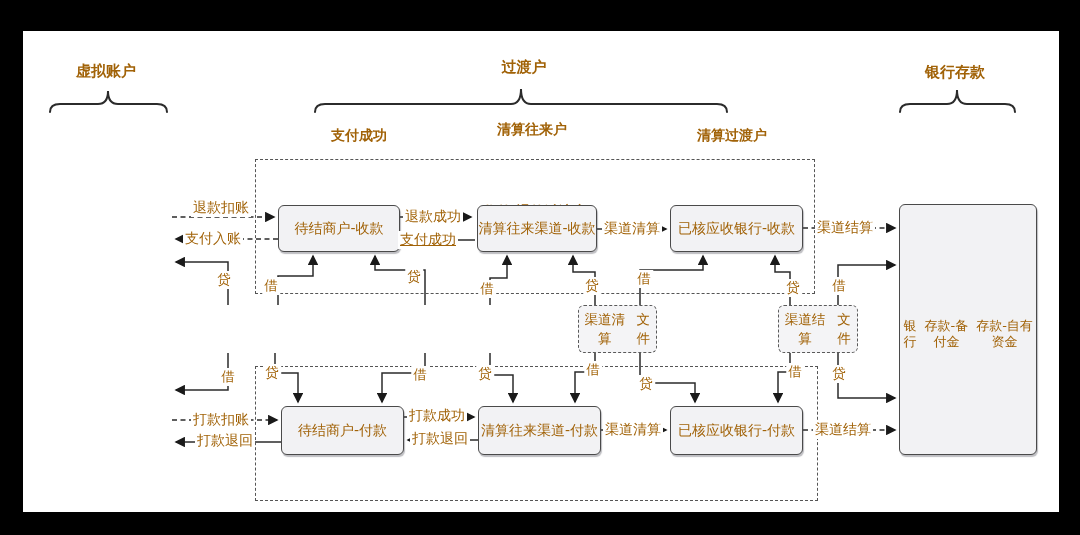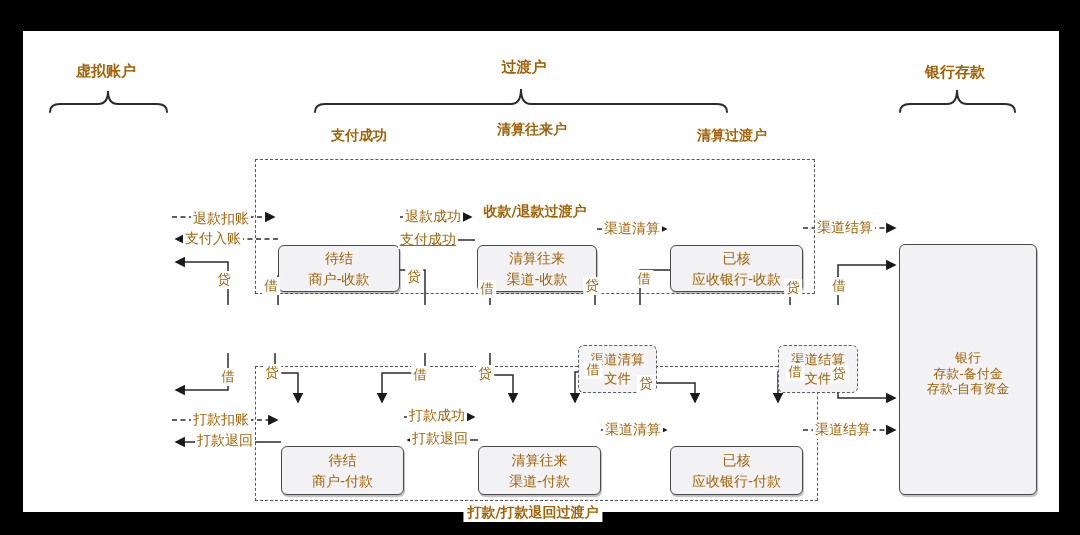--- a/index.html
+++ b/index.html
@@ -1,21 +1,21 @@
 <!DOCTYPE html>
 <html><head>
 <meta charset="utf-8">
 <style>
   html,body{margin:0;padding:0;background:#000;}
   .stage{position:relative;width:1080px;height:535px;background:#000;overflow:hidden;
          font-family:"DejaVu Sans",sans-serif;color:#a16207;}
   .canvas{position:absolute;left:23px;top:31px;width:1036px;height:481px;background:#fff;}
   .wires{position:absolute;left:0;top:0;width:1080px;height:535px;}
-  .node{position:absolute;display:flex;flex-direction:column;justify-content:center;
-        align-items:center;text-align:center;box-sizing:border-box;margin-top:40px;}
+  .node{position:absolute;display:flex;justify-content:center;
+        align-items:center;text-align:center;box-sizing:border-box;}
   .solid{background:#f2f2f4;border:1.5px solid #4a4a4a;border-radius:6px;
          box-shadow:1px 2px 1px rgba(70,70,80,.35);}
   .dashedbox{background:#f4f4f6;border:1.5px dashed #5a5a5a;border-radius:6px;}
   .container-box{position:absolute;border:1.5px dashed #555;box-sizing:border-box;background:transparent;}
   .smallbox{font-size:14px;line-height:21px;font-weight:500;}
   .recbox{font-size:13.5px;line-height:19px;font-weight:500;}
   .merchant-text{font-size:14px;line-height:18px;font-weight:500;}
   .bank-text{font-size:13px;line-height:15.5px;font-weight:500;padding-top:8px;}
   .lbl{position:absolute;transform:translate(-50%,-50%);white-space:nowrap;background:#fff;}
   .sec{font-size:15px;font-weight:600;padding:0 3px;}
@@ -83,21 +83,20 @@
 
   <span class="lbl sec" style="left:106px;top:71px;">虚拟账户</span>
   <span class="lbl sec" style="left:524px;top:67px;">过渡户</span>
   <span class="lbl sec" style="left:955px;top:72px;">银行存款</span>
 
   <span class="lbl sub" style="left:359px;top:136px;">支付成功</span>
   <span class="lbl sub" style="left:532px;top:130px;">清算往来户</span>
   <span class="lbl sub" style="left:721px;top:136px;margin-left:11px;">清算过渡户</span>
 
   <span class="lbl cont-lbl" style="left:535px;top:184px;">收款/退款过渡户</span>
-  <span class="lbl cont-lbl" style="left:533px;top:485px;">打款/打款退回过渡户</span>
 
   <div class="node solid bank-text" style="left:899px;top:204px;width:138px;height:251px;">
     <div>银行</div>
     <div>存款-备付金</div>
     <div>存款-自有资金</div>
   </div>
 
   <div class="node solid smallbox" style="left:278px;top:205px;width:122px;height:47px;">
     <div>待结</div>
     <div>商户-收款</div>
@@ -126,21 +125,21 @@
   </div>
   <div class="node solid smallbox" style="left:478px;top:406px;width:123px;height:49px;">
     <div>清算往来</div>
     <div>渠道-付款</div>
   </div>
   <div class="node solid smallbox" style="left:670px;top:406px;width:133px;height:49px;">
     <div>已核</div>
     <div>应收银行-付款</div>
   </div>
 
-  <span class="lbl flow" style="left:221px;top:219px;">退款扣账</span>
+  <span class="lbl flow" style="left:221px;top:208px;">退款扣账</span>
   <span class="lbl flow" style="left:213px;top:239px;">支付入账</span>
   <span class="lbl flow" style="left:433px;top:217px;">退款成功</span>
   <span class="lbl flow" style="left:428px;top:240px;text-decoration:underline;">支付成功</span>
   <span class="lbl flow" style="left:632px;top:229px;">渠道清算</span>
   <span class="lbl flow" style="left:845px;top:228px;">渠道结算</span>
   <span class="lbl flow" style="left:221px;top:420px;">打款扣账</span>
   <span class="lbl flow" style="left:225px;top:441px;">打款退回</span>
   <span class="lbl flow" style="left:437px;top:416px;">打款成功</span>
   <span class="lbl flow" style="left:440px;top:439px;">打款退回</span>
   <span class="lbl flow" style="left:633px;top:430px;">渠道清算</span>

